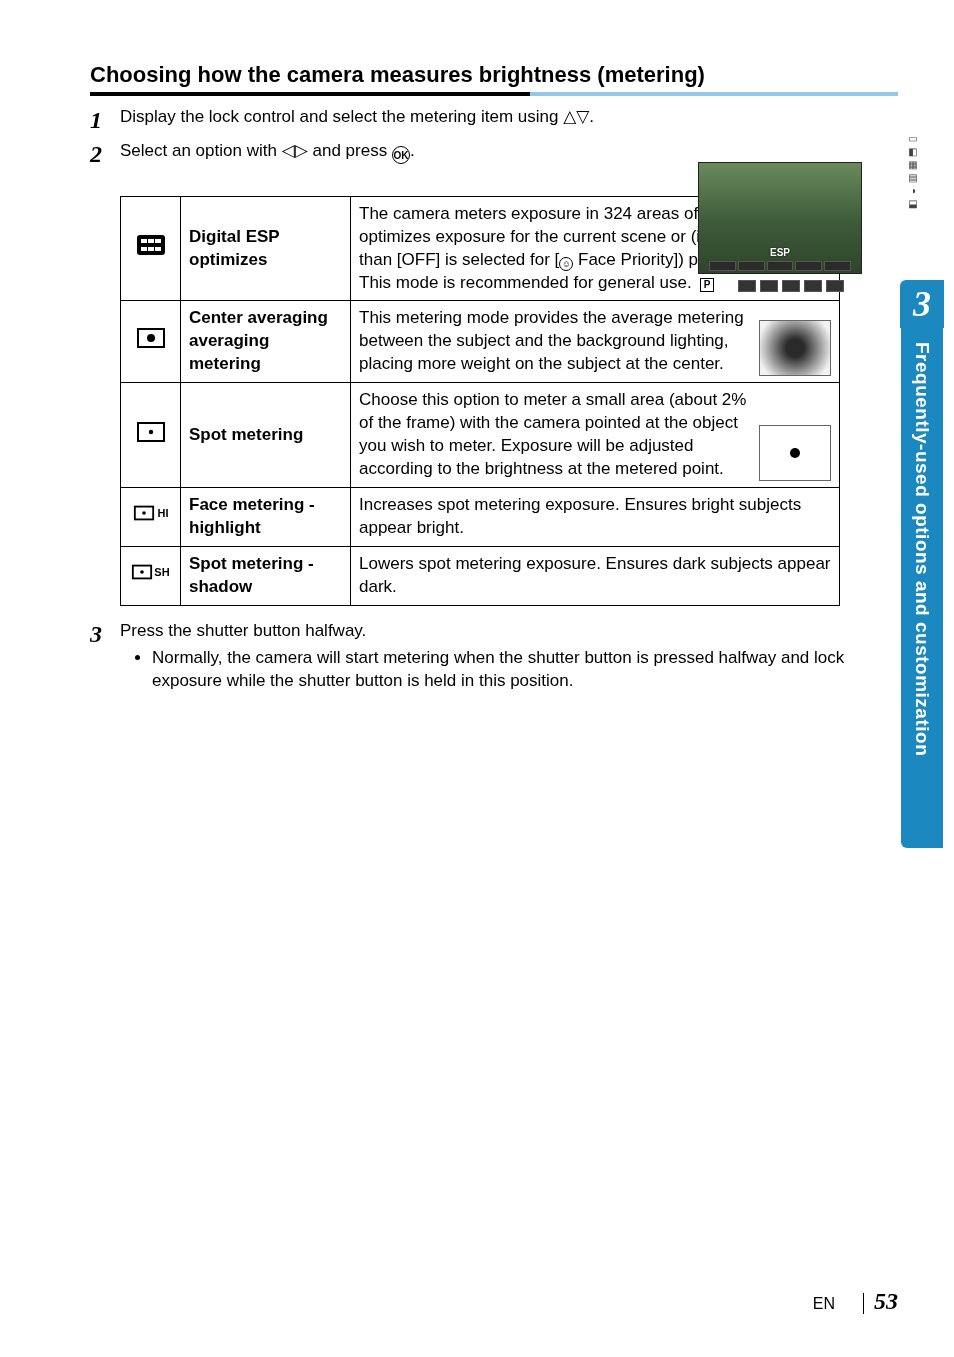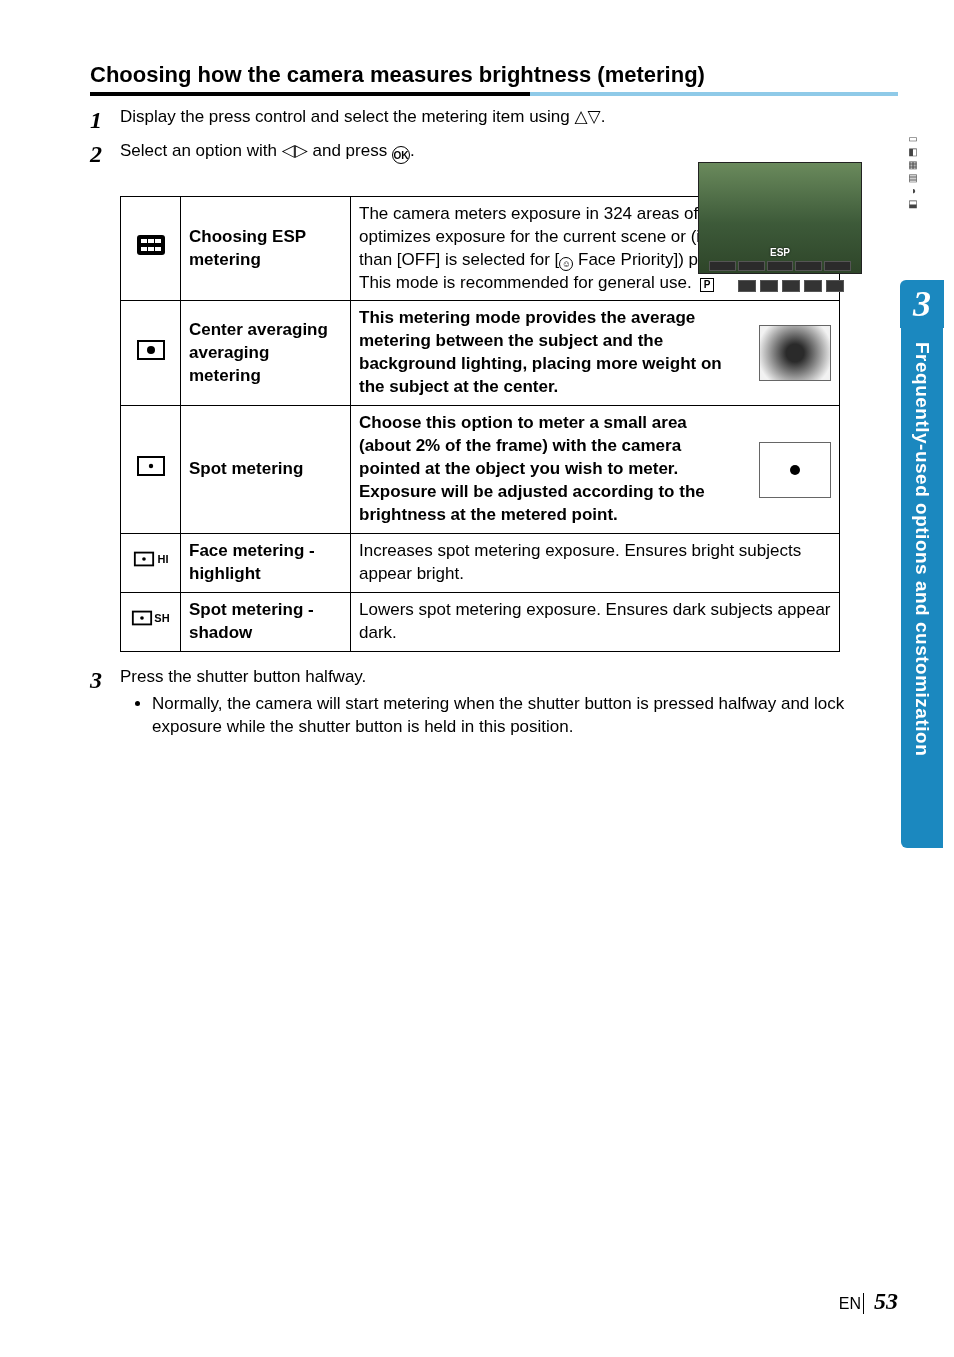--- a/index.html
+++ b/index.html
@@ -116,21 +116,21 @@
   table.modes col.c1 { width: 60px; }
   table.modes col.c2 { width: 170px; }
   table.modes col.c3 { }
   table.modes td {
     border: 1px solid #000;
     padding: 6px 8px;
     vertical-align: middle;
   }
   td.icon-cell { text-align: center; }
   td.name-cell { font-weight: bold; }
-  .desc-wrap { display:flex; align-items:center; gap:24px;font-weight:bold; }
+  .desc-wrap { display:flex; align-items:flex-end; gap:12px; }
   .desc-wrap .txt { flex:1; }
   .swatch {
     width: 72px; height: 56px;
     border:1px solid #666;
     flex-shrink:0;
     position:relative;
   }
   .sw-grad {
     background: radial-gradient(circle at 50% 50%, #2a2a2a 0%, #2a2a2a 20%, #f2f2f2 85%);
   }
@@ -185,34 +185,34 @@
     letter-spacing: 0.5px;
     border-radius: 0 0 0 6px;
   }
 
   .page-foot {
     position:absolute;
     bottom: 40px; right: 56px;
     font-size: 18px;
     display:flex; align-items: baseline; gap:10px;
   }
-  .page-foot .en { font-size:16px; border-right:1px solid #000; padding-right:2px;}
+  .page-foot .en { font-size:16px; border-right:1px solid #000; padding-right:28px;}
   .page-foot .pn { font-weight:bold; font-style:italic; font-family:Georgia,serif; font-size:24px;}
 </style>
 </head>
 <body>
 
 <div class="content">
   <div class="heading">Choosing how the camera measures brightness (metering)</div>
   <div class="hr-accent"></div>
 
   <div class="step-block">
     <div class="step-num">1</div>
     <div class="step-body">
-      <span>Display the press control and select the metering item using</span>
+      <span>Display the lock control and select the metering item using</span>
       <span class="glyph">△▽</span><span>.</span>
     </div>
   </div>
 
   <div class="step-block">
     <div class="step-num">2</div>
     <div class="step-body">
       <span>Select an option with</span>
       <span class="glyph">◁▷</span>
       <span>and press</span>
@@ -264,21 +264,21 @@
                 <rect x="1" y="1" width="28" height="20" rx="3" ry="3" fill="#000"></rect>
                 <rect x="5" y="5" width="6" height="4" fill="#fff"></rect>
                 <rect x="12" y="5" width="6" height="4" fill="#fff"></rect>
                 <rect x="19" y="5" width="6" height="4" fill="#fff"></rect>
                 <rect x="5" y="13" width="6" height="4" fill="#fff"></rect>
                 <rect x="12" y="13" width="6" height="4" fill="#fff"></rect>
                 <rect x="19" y="13" width="6" height="4" fill="#fff"></rect>
               </svg>
         </span>
       </td>
-      <td class="name-cell">Choosing ESP metering</td>
+      <td class="name-cell">Digital ESP optimizes</td>
       <td>
         <span>The camera meters exposure in 324 areas of the frame and optimizes exposure for the current scene or (if an option other than [OFF] is selected for [</span><span class="face-icon">☺</span><span> Face Priority])</span><span> portrait subject. This mode is recommended for general use.</span>
       </td>
     </tr>
 
     <tr>
       <td class="icon-cell">
         <span class="m-icon">
           <svg viewBox="0 0 30 22">
                 <rect x="2" y="2" width="26" height="18" fill="none" stroke="#000" stroke-width="2"></rect>

